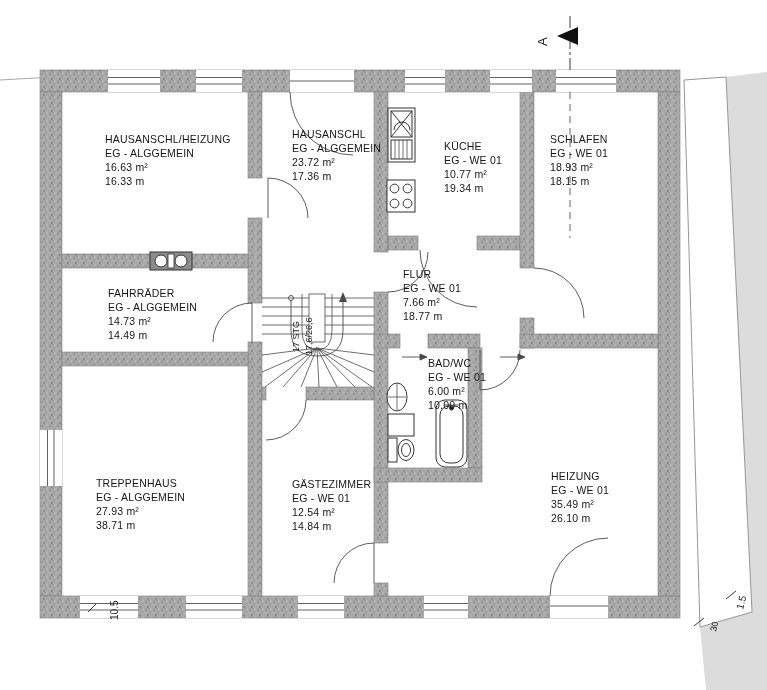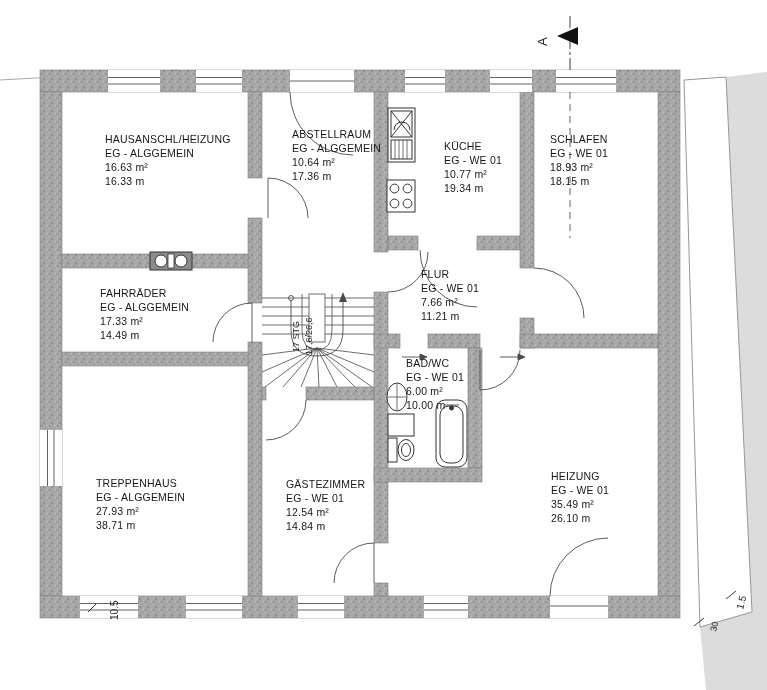--- a/index.html
+++ b/index.html
@@ -228,62 +228,62 @@
 </svg>
 
 <div class="labels">
   <div class="room-label" style="left:105px;top:132px">
     <div class="rl-line">HAUSANSCHL/HEIZUNG</div>
     <div class="rl-line">EG - ALGGEMEIN</div>
     <div class="rl-line">16.63 m²</div>
     <div class="rl-line">16.33 m</div>
   </div>
   <div class="room-label" style="left:292px;top:127px">
-    <div class="rl-line">ABSTELLRAUM</div>
-    <div class="rl-line">EG - ALGGEMEIN</div>
-    <div class="rl-line">10.64 m²</div>
+    <div class="rl-line">HAUSANSCHL</div>
+    <div class="rl-line">EG - ALGGEMEIN</div>
+    <div class="rl-line">23.72 m²</div>
     <div class="rl-line">17.36 m</div>
   </div>
   <div class="room-label" style="left:444px;top:139px">
     <div class="rl-line">KÜCHE</div>
     <div class="rl-line">EG - WE 01</div>
     <div class="rl-line">10.77 m²</div>
     <div class="rl-line">19.34 m</div>
   </div>
   <div class="room-label" style="left:550px;top:132px">
     <div class="rl-line">SCHLAFEN</div>
     <div class="rl-line">EG - WE 01</div>
     <div class="rl-line">18.93 m²</div>
     <div class="rl-line">18.15 m</div>
   </div>
-  <div class="room-label" style="left:100px;top:286px">
+  <div class="room-label" style="left:108px;top:286px">
     <div class="rl-line">FAHRRÄDER</div>
     <div class="rl-line">EG - ALGGEMEIN</div>
-    <div class="rl-line">17.33 m²</div>
+    <div class="rl-line">14.73 m²</div>
     <div class="rl-line">14.49 m</div>
   </div>
-  <div class="room-label" style="left:421px;top:267px">
+  <div class="room-label" style="left:403px;top:267px">
     <div class="rl-line">FLUR</div>
     <div class="rl-line">EG - WE 01</div>
     <div class="rl-line">7.66 m²</div>
-    <div class="rl-line">11.21 m</div>
-  </div>
-  <div class="room-label" style="left:406px;top:356px">
+    <div class="rl-line">18.77 m</div>
+  </div>
+  <div class="room-label" style="left:428px;top:356px">
     <div class="rl-line">BAD/WC</div>
     <div class="rl-line">EG - WE 01</div>
     <div class="rl-line">6.00 m²</div>
     <div class="rl-line">10.00 m</div>
   </div>
   <div class="room-label" style="left:96px;top:476px">
     <div class="rl-line">TREPPENHAUS</div>
     <div class="rl-line">EG - ALGGEMEIN</div>
     <div class="rl-line">27.93 m²</div>
     <div class="rl-line">38.71 m</div>
   </div>
-  <div class="room-label" style="left:286px;top:477px">
+  <div class="room-label" style="left:292px;top:477px">
     <div class="rl-line">GÄSTEZIMMER</div>
     <div class="rl-line">EG - WE 01</div>
     <div class="rl-line">12.54 m²</div>
     <div class="rl-line">14.84 m</div>
   </div>
   <div class="room-label" style="left:551px;top:469px">
     <div class="rl-line">HEIZUNG</div>
     <div class="rl-line">EG - WE 01</div>
     <div class="rl-line">35.49 m²</div>
     <div class="rl-line">26.10 m</div>

